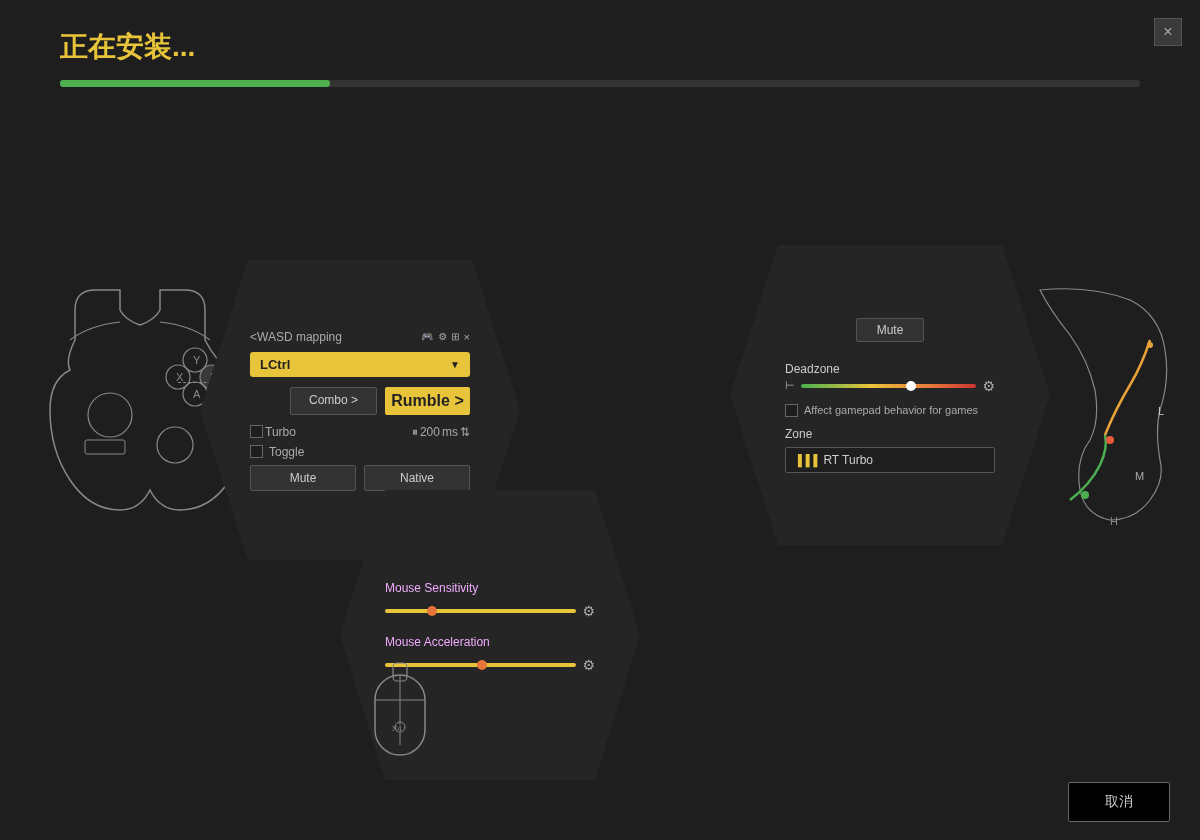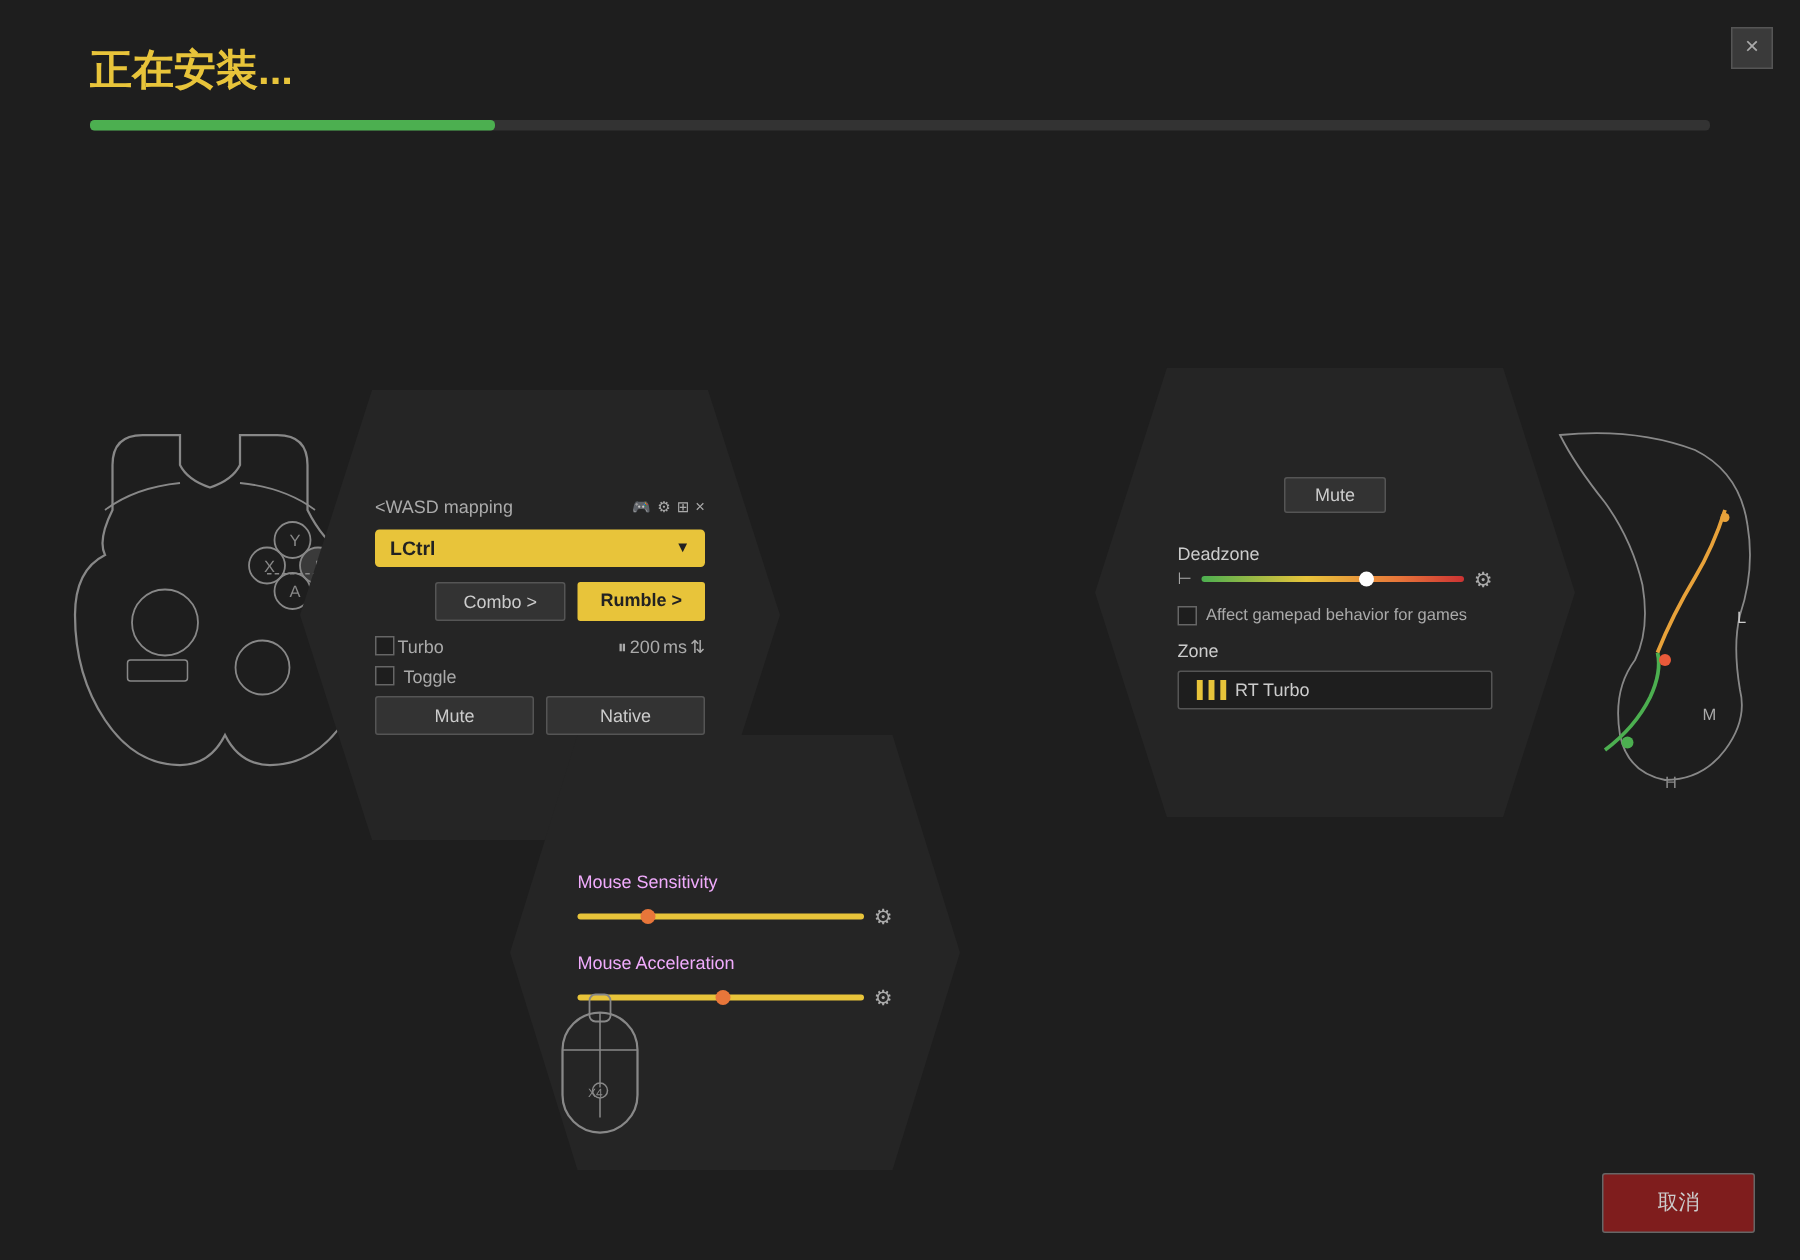--- a/index.html
+++ b/index.html
@@ -127,21 +127,21 @@
       text-align: center;
       cursor: pointer;
       border-radius: 2px;
     }
     .btn-rumble {
       flex: 1;
       background: #e8c43a;
       border: none;
       color: #222;
       padding: 5px;
-      font-size: 12px;
+      font-size: 16px;
       text-align: center;
       cursor: pointer;
       border-radius: 2px;
       font-weight: bold;
     }
     .checkbox-row {
       display: flex;
       align-items: center;
       gap: 6px;
       margin-bottom: 6px;
@@ -355,21 +355,21 @@
       display: flex;
       align-items: center;
       justify-content: center;
     }
 
     
     .cancel-btn {
       position: absolute;
       bottom: 18px;
       right: 30px;
-      background: #7f1d1d;
+      background: #000000;
       border: 1px solid #666;
       color: #ccc;
       padding: 10px 36px;
       font-size: 14px;
       cursor: pointer;
       border-radius: 2px;
     }
 
     
     .connector-line {

